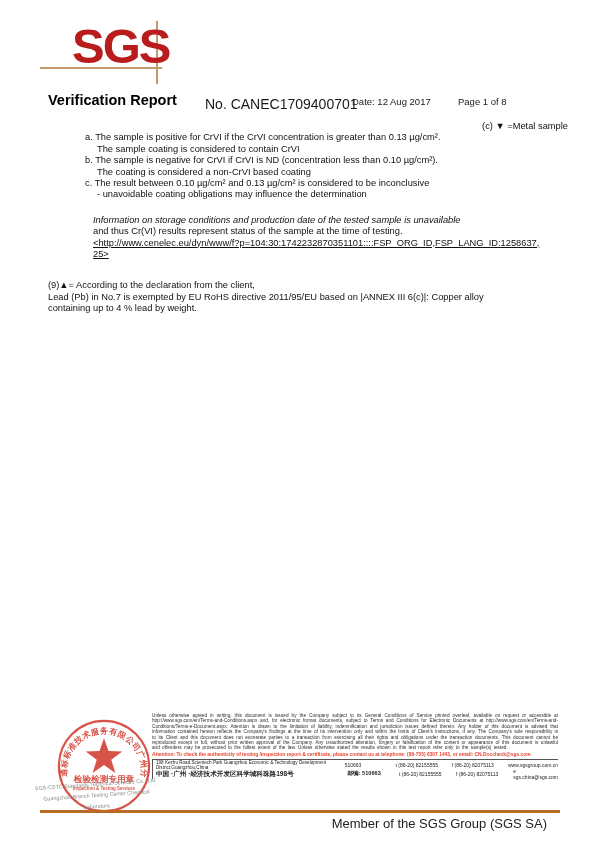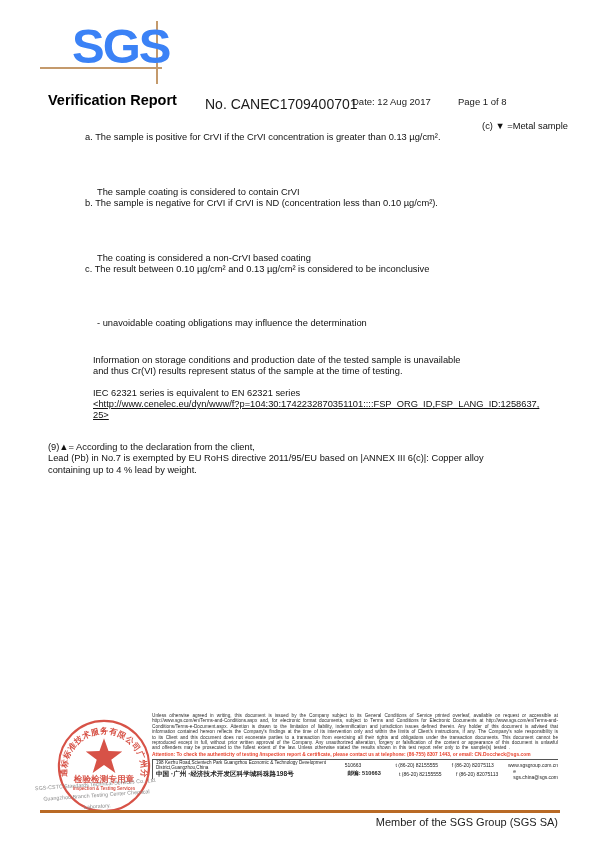--- a/index.html
+++ b/index.html
@@ -14,21 +14,21 @@
     overflow: hidden;
     margin: 0 auto;
   }
   
   .logo-text {
     position: absolute;
     left: 72px; top: 22px;
     font-size: 49px;
     font-weight: bold;
     letter-spacing: -2px;
-    color: #3b82f6;
+    color: #b91c1c;
     line-height: 1;
   }
   .logo-hline {
     position: absolute;
     left: 40px; top: 67px;
     width: 122px; height: 2px;
     background: #c49a6c;
   }
   .logo-vline {
     position: absolute;
@@ -47,23 +47,23 @@
     position: absolute;
     left: 48px; top: 121px;
     width: 520px;
     font-size: 9.3px;
     line-height: 11.4px;
     color: #111;
   }
   .ln { white-space: pre-wrap; }
   .ind-c { padding-left: 22px; text-align: right; }
   .ind-a { padding-left: 37px; }
-  .ind-t { padding-left: 49px; margin-top: 43px; }
+  .ind-t { padding-left: 49px; }
   .ind-p { padding-left: 45px; }
-  .mt-storage { margin-top: 25px; }
+  .mt-storage { margin-top: 14px; font-style: italic; }
   .mt-iec { margin-top: 10px; }
   .mt-sec3 { margin-top: 20px; }
   .linkline { text-decoration: underline; color: #111; }
   
   .stamp-svg {
     position: absolute;
     left: 56px; top: 718px;
     width: 96px; height: 96px;
     opacity: 0.88;
   }
@@ -111,22 +111,22 @@
   .a-tel, .a-fax { width: 62px; font-size: 5px; color: #222; }
   .a-web { flex: 1; font-size: 5px; color: #222; }
   .orange-rule {
     position: absolute;
     left: 40px; top: 810px;
     width: 520px; height: 2.5px;
     background: #b96a25;
   }
   .member-line {
     position: absolute;
-    right: 42px; top: 816px;
-    font-size: 11px;
+    right: 53px; top: 816px;
+    font-size: 13px;
     color: #222;
   }
 </style>
 </head>
 <body>
 
 <div class="page">
 
   <div>
     <div class="logo-hline"></div>
@@ -146,21 +146,20 @@
     <div class="ln ind-a">a. The sample is positive for CrVI if the CrVI concentration is greater than 0.13 µg/cm².</div>
     <div class="ln ind-t">The sample coating is considered to contain CrVI</div>
     <div class="ln ind-a">b. The sample is negative for CrVI if CrVI is ND (concentration less than 0.10 µg/cm²).</div>
     <div class="ln ind-t">The coating is considered a non-CrVI based coating</div>
     <div class="ln ind-a">c. The result between 0.10 µg/cm² and 0.13 µg/cm² is considered to be inconclusive</div>
     <div class="ln ind-t">- unavoidable coating obligations may influence the determination</div>
 
     <div class="ln ind-p mt-storage">Information on storage conditions and production date of the tested sample is unavailable</div>
     <div class="ln ind-p">and thus Cr(VI) results represent status of the sample at the time of testing.</div>
 
-    <div class="ln ind-p mt-iec">IEC 62321 series is equivalent to EN 62321 series</div>
     <div class="ln ind-p linkline">&lt;http://www.cenelec.eu/dyn/www/f?p=104:30:1742232870351101::::FSP_ORG_ID,FSP_LANG_ID:1258637,</div>
     <div class="ln ind-p linkline">25&gt;</div>
 
     <div class="ln mt-sec3">(9)▲= According to the declaration from the client,</div>
     <div class="ln">Lead (Pb) in No.7 is exempted by EU RoHS directive 2011/95/EU based on |ANNEX III 6(c)|: Copper alloy</div>
     <div class="ln">containing up to 4 % lead by weight.</div>
   </div>
 
   <svg class="stamp-svg" viewBox="0 0 100 100">
     <circle cx="50" cy="50" r="47" fill="none" stroke="#d23b2e" stroke-width="2.2"></circle>

